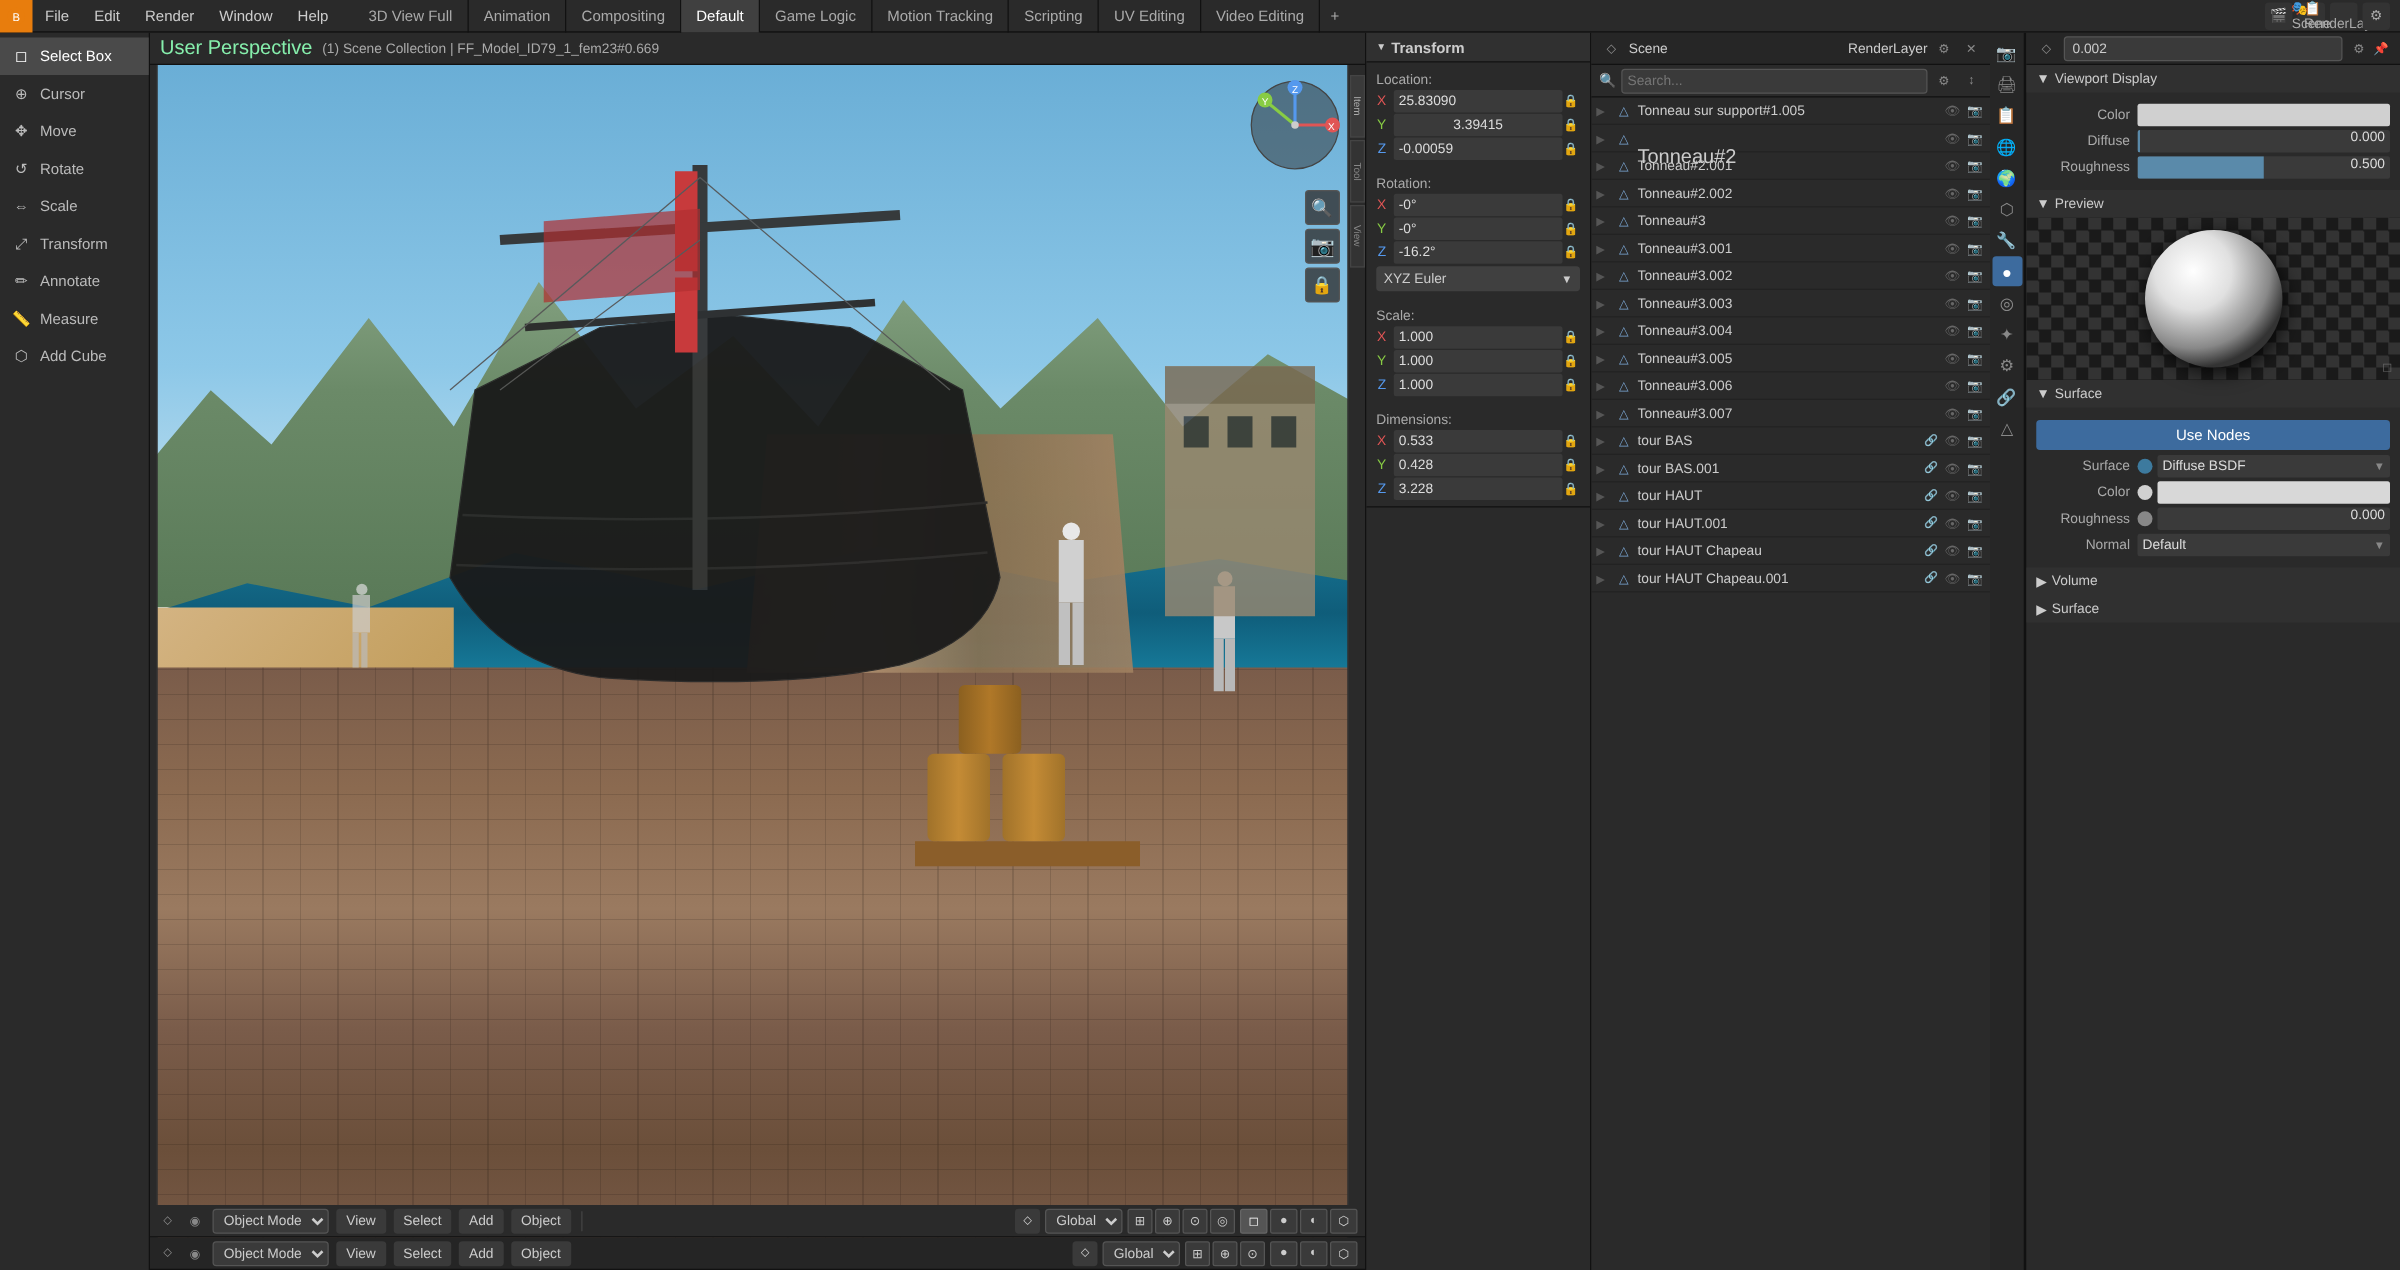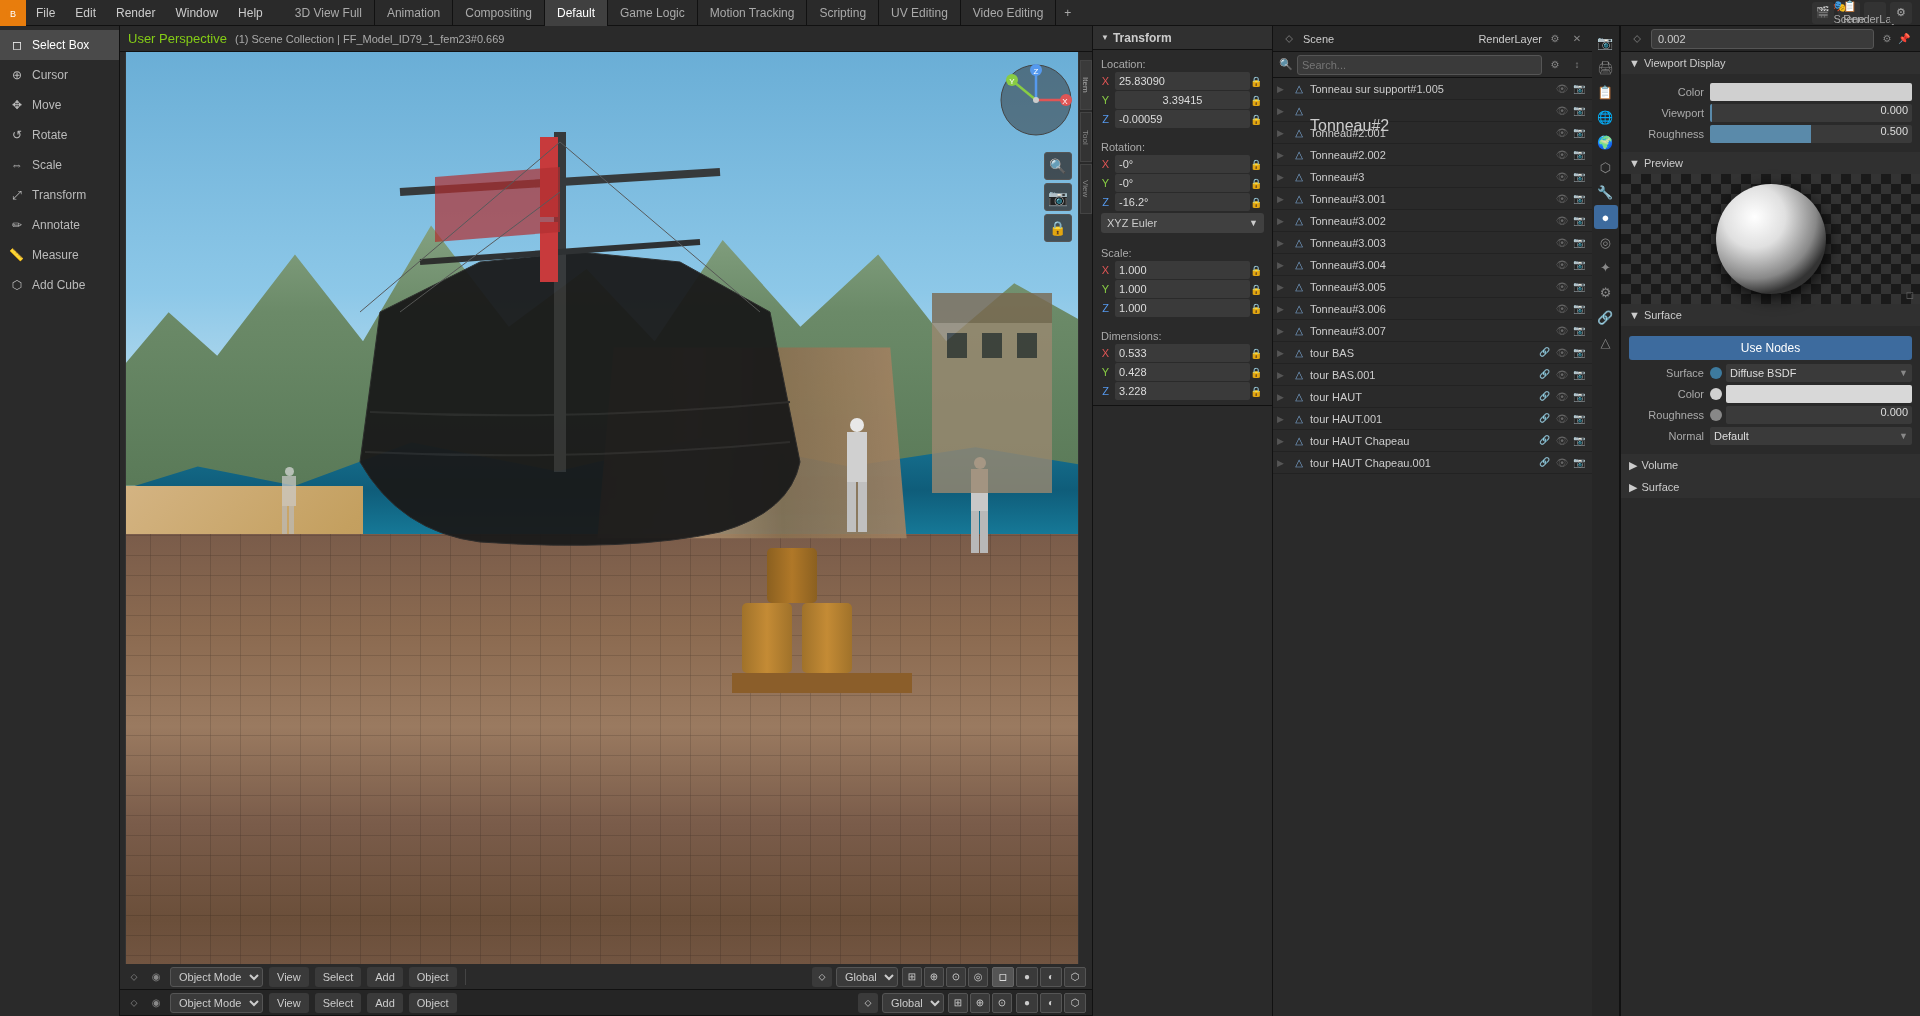--- a/index.html
+++ b/index.html
@@ -190,21 +190,21 @@
     </div>
     <div class="tool-item">
       <div class="tool-icon">⬡</div>
       <span>Add Cube</span>
     </div>
   </div>
 
   <div id="viewport-container">
 
     <div id="viewport-header">
-      <span style="color:#84cc16; font-size:13px;">User Perspective</span>
+      <span style="color:#86efac; font-size:16px;">User Perspective</span>
       <span style="color:#aaa; font-size:11px;">(1) Scene Collection | FF_Model_ID79_1_fem23#0.669</span>
     </div>
 
     <div id="viewport-area">
       <div class="viewport-3d">
 
         <div style="position:absolute;inset:0;background:linear-gradient(180deg,#6aaed6 0%,#8dc8e8 25%,#b0d8ed 35%,#c8e6f0 40%);"></div>
 
         <div style="position:absolute;left:0;right:0;top:15%;height:30%;background:linear-gradient(180deg,#8ba888 0%,#6b8a68 40%,#5a7a58 100%);clip-path:polygon(0% 60%,5% 40%,10% 55%,18% 20%,25% 50%,32% 10%,40% 45%,48% 25%,55% 50%,62% 15%,70% 45%,78% 20%,85% 50%,92% 30%,100% 45%,100% 100%,0% 100%);"></div>
 
@@ -719,21 +719,21 @@
           <div class="mat-header">
             <span>▼</span>
             <span>Viewport Display</span>
           </div>
           <div style="padding:6px 8px;">
             <div class="mat-row">
               <span class="mat-label">Color</span>
               <div style="flex:1;height:18px;background:#d0d0d0;border-radius:2px;cursor:pointer;"></div>
             </div>
             <div class="mat-row">
-              <span class="mat-label">Viewport</span>
+              <span class="mat-label">Diffuse</span>
               <div class="mat-value-bar">
                 <div style="width:1%;height:100%;background:#5a8aaa;position:absolute;top:0;left:0;"></div>
                 <span style="position:absolute;right:4px;font-size:11px;color:#ddd;">0.000</span>
               </div>
             </div>
             <div class="mat-row">
               <span class="mat-label">Roughness</span>
               <div class="mat-value-bar">
                 <div style="width:50%;height:100%;background:#5a8aaa;position:absolute;top:0;left:0;"></div>
                 <span style="position:absolute;right:4px;font-size:11px;color:#ddd;">0.500</span>

